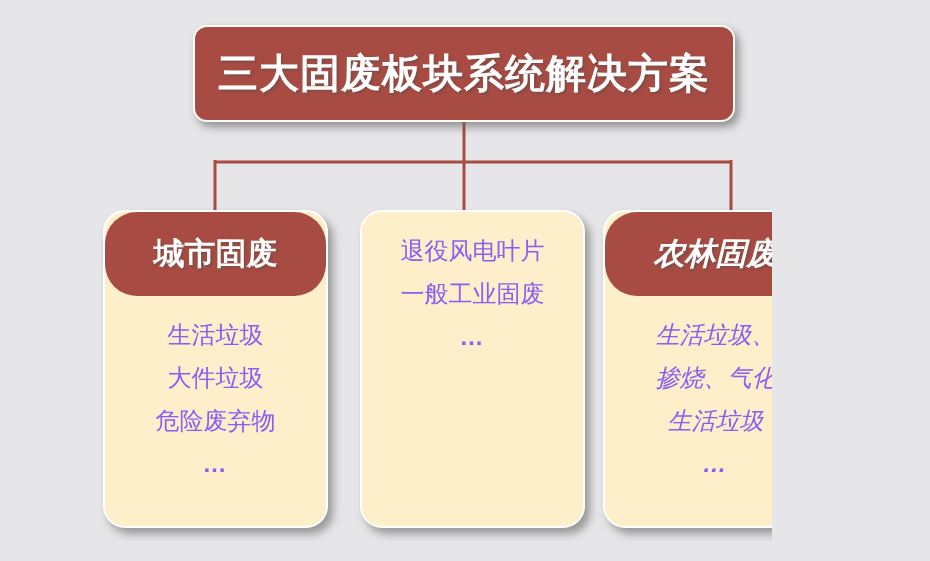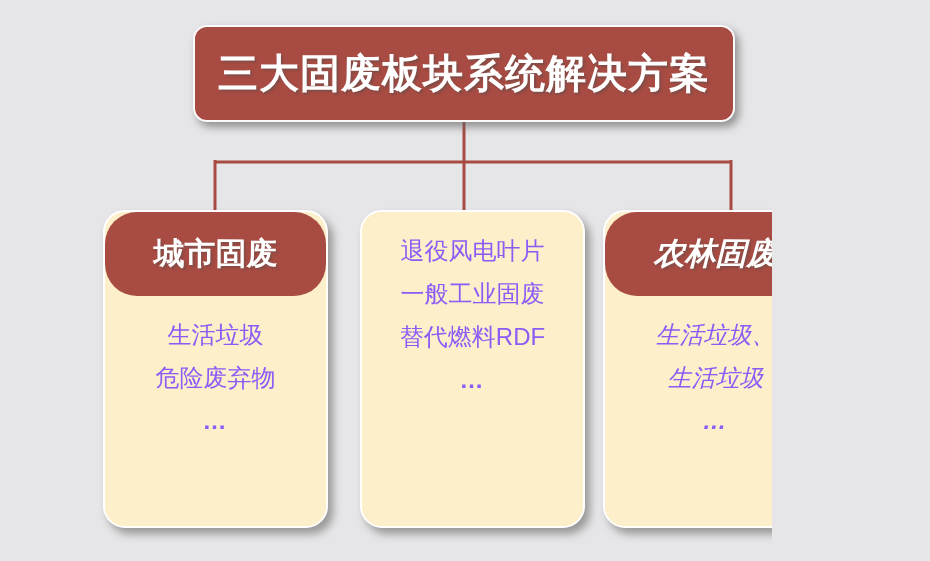--- a/index.html
+++ b/index.html
@@ -114,38 +114,39 @@
   <div class="title-box">
     <span class="title-text">三大固废板块系统解决方案</span>
   </div>
 
   <div class="card card-left">
     <div class="card-header">
       <span class="card-header-text">城市固废</span>
     </div>
     <div class="card-body">
       <span class="card-item">生活垃圾</span>
+      <span class="card-item">大件垃圾</span>
       <span class="card-item">危险废弃物</span>
       <span class="card-item ellipsis">…</span>
     </div>
   </div>
 
   <div class="card card-middle">
     <div class="card-body">
       <span class="card-item">退役风电叶片</span>
       <span class="card-item">一般工业固废</span>
-      <span class="card-item">替代燃料RDF</span>
       <span class="card-item ellipsis">…</span>
     </div>
   </div>
 
   <div class="card card-right">
     <div class="card-header">
       <span class="card-header-text">农林固废</span>
     </div>
     <div class="card-body">
       <span class="card-item">生活垃圾、</span>
+      <span class="card-item">掺烧、气化</span>
       <span class="card-item">生活垃圾</span>
       <span class="card-item ellipsis">…</span>
     </div>
   </div>
 
 </div>
 
 </body></html>

